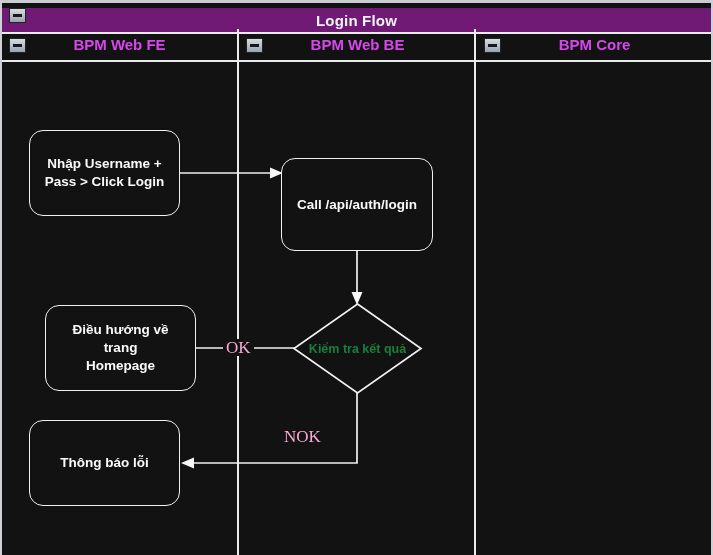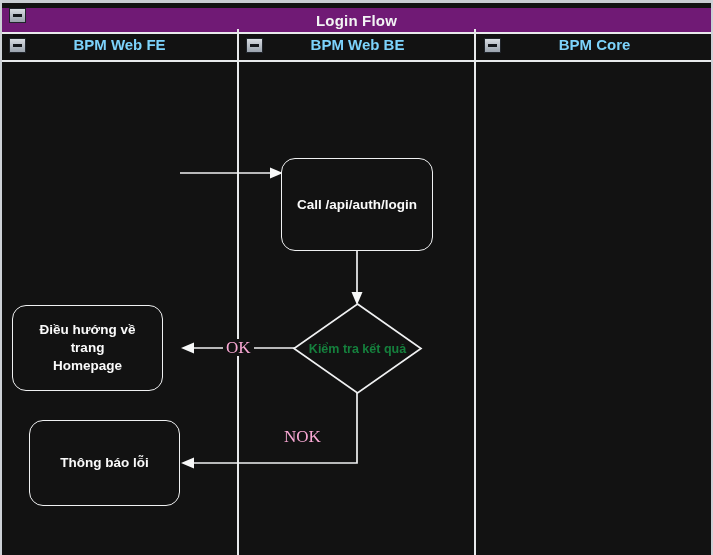--- a/index.html
+++ b/index.html
@@ -91,21 +91,21 @@
   .lane-header {
     position: absolute;
     top: 0;
     height: 31px;
     display: flex;
     align-items: center;
     justify-content: center;
     box-sizing: border-box;
   }
   .lane-header-text {
-    color: #7dd3fc;
+    color: #d946ef;
     font-size: 15px;
     font-weight: bold;
   }
   .lane-divider {
     position: absolute;
     top: 29px;
     width: 2px;
     height: 526px;
     background: #e8eaec;
   }
@@ -229,33 +229,37 @@
     <path class="edge-line" d="M 295 348 L 190 348"></path>
     <polygon class="edge-head" points="181,348 194,342.5 194,353.5"></polygon>
 
     <path class="edge-line" d="M 357 393 L 357 463 L 190 463"></path>
     <polygon class="edge-head" points="181,463 194,457.5 194,468.5"></polygon>
   </svg>
 
   <div class="edge-label" style="left:223px; top:339px;">OK</div>
   <div class="edge-label" style="left:281px; top:428px;">NOK</div>
 
+  <div class="node-box" style="left:29px; top:130px; width:151px; height:86px;">
+    <span class="node-text">Nhập Username +
+Pass &gt; Click Login</span>
+  </div>
 
   <div class="node-box" style="left:281px; top:126px; width:152px; height:93px;margin-top:32px;">
     <span class="node-text">Call /api/auth/login</span>
   </div>
 
   <div class="diamond-wrap" style="left:293px; top:303px; width:129px; height:91px;">
     <svg viewBox="0 0 129 91" width="129" height="91">
       <polygon points="64.5,1 128,45.5 64.5,90 1,45.5" fill="#121212" stroke="#f0f1f2" stroke-width="1.7"></polygon>
     </svg>
     <span class="diamond-label">Kiểm tra kết quả</span>
   </div>
 
-  <div class="node-box" style="left:12px; top:305px; width:151px; height:86px;">
+  <div class="node-box" style="left:45px; top:305px; width:151px; height:86px;">
     <span class="node-text">Điều hướng về trang
 Homepage</span>
   </div>
 
   <div class="node-box" style="left:29px; top:420px; width:151px; height:86px;">
     <span class="node-text">Thông báo lỗi</span>
   </div>
 
 </div>
 

